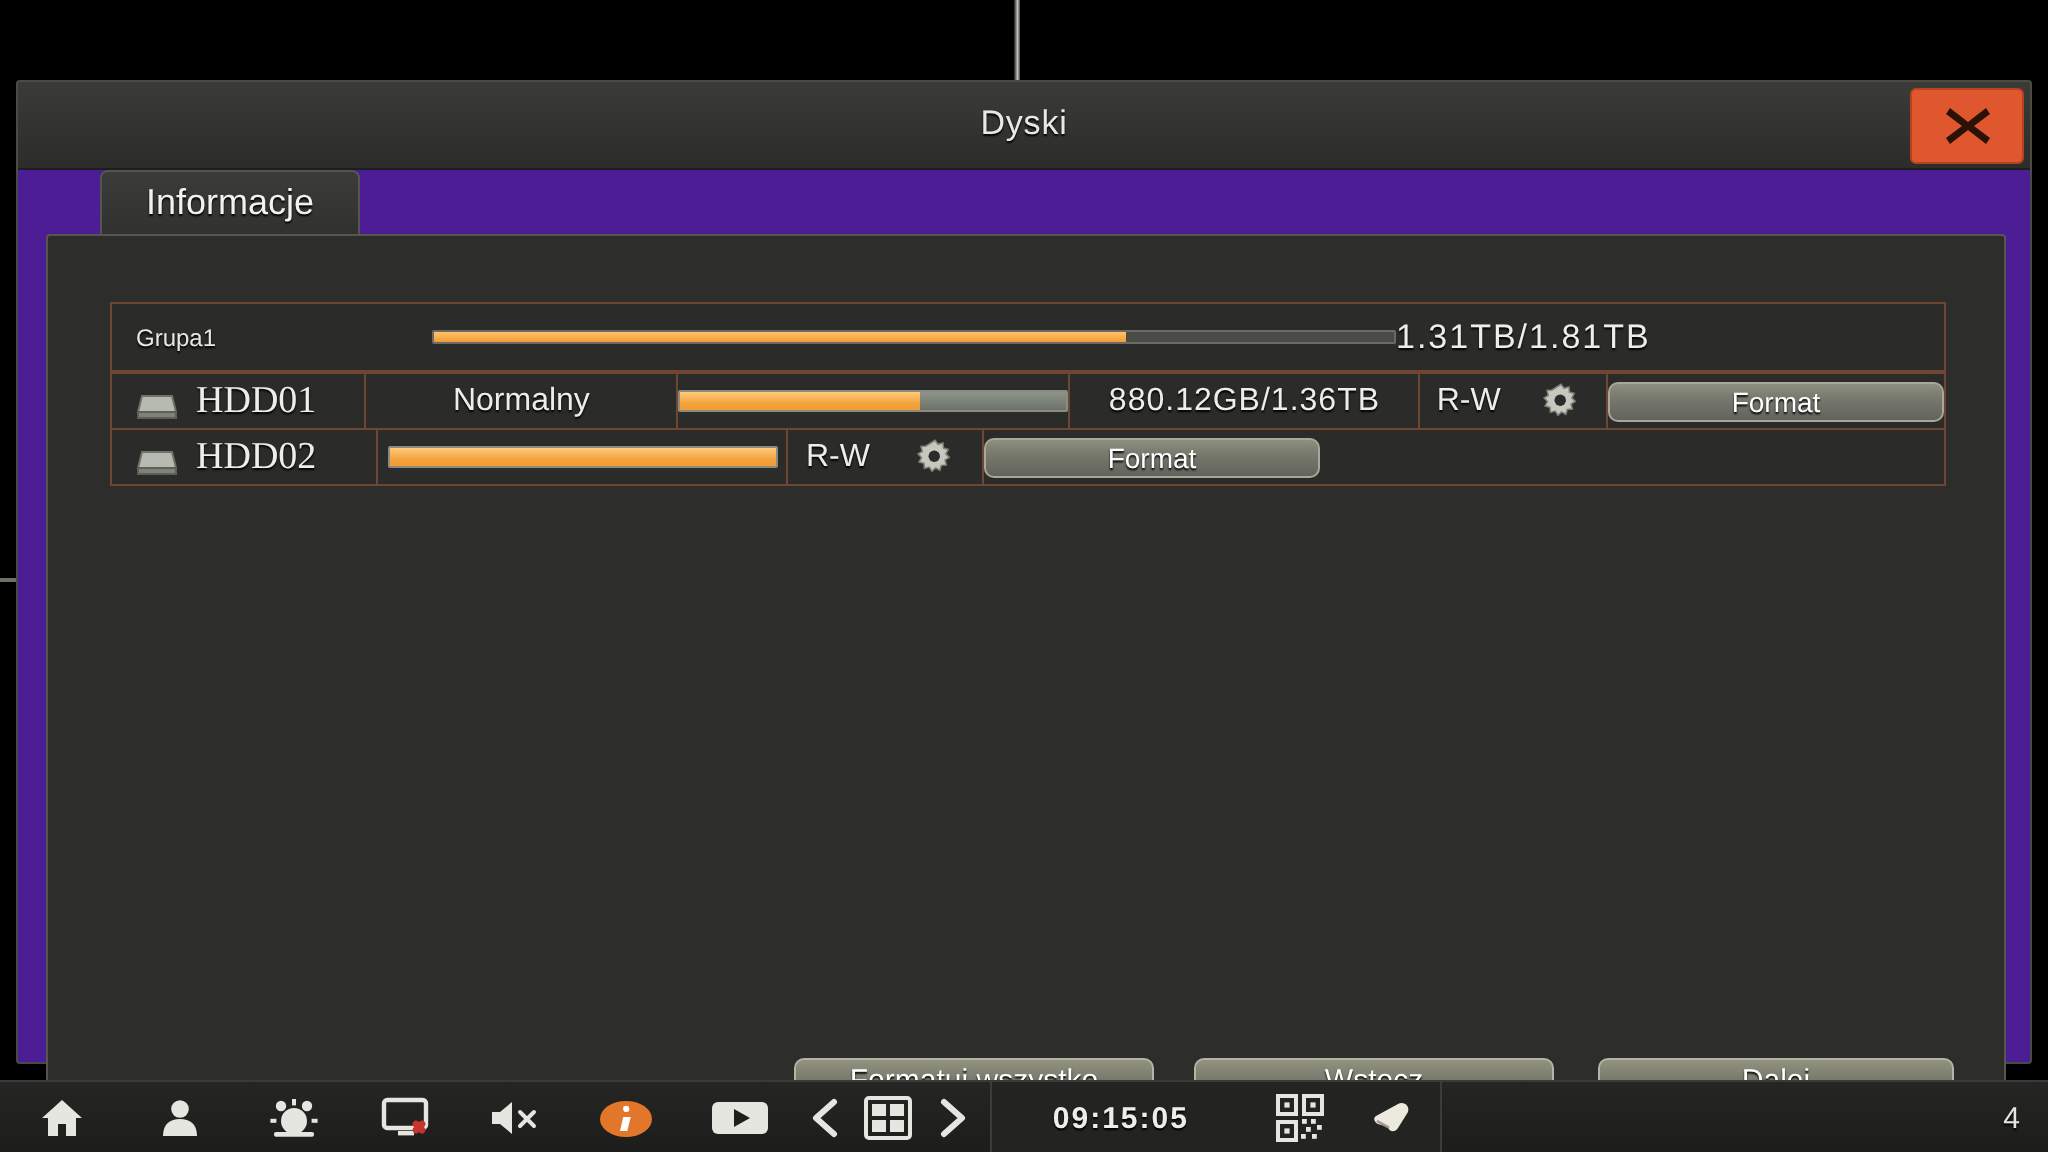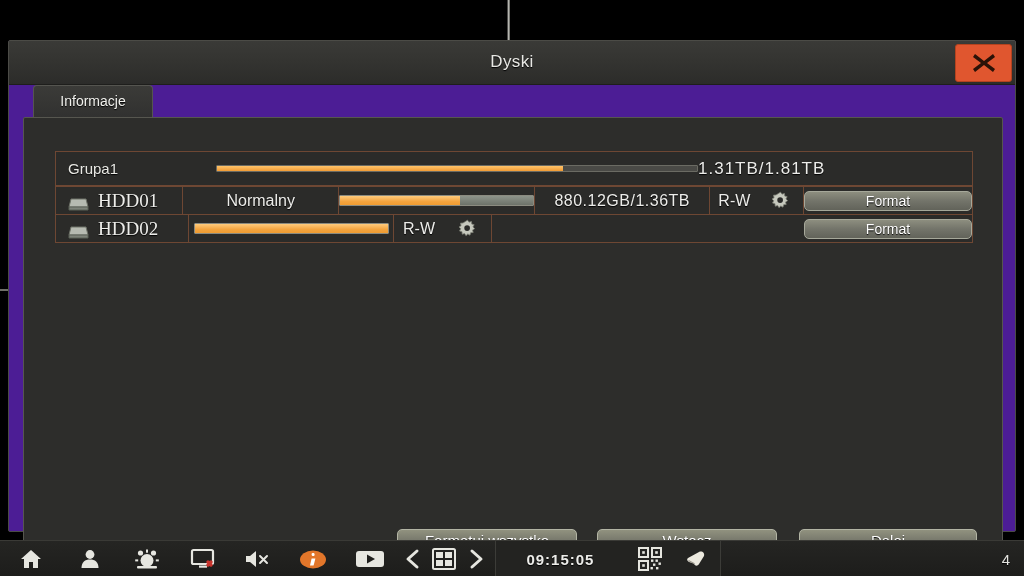--- a/index.html
+++ b/index.html
@@ -70,29 +70,29 @@
   #close-btn svg { display:block; }
 
   
   #tabstrip {
     position: absolute;
     left: 0; top: 44px;
     width: 100%; height: 32px;
   }
   .tab {
     position: absolute;
-    left: 24px; top: 0px;
+    left: 41px; top: 0px;
     min-width: 120px; height: 32px;
     padding: 0 22px;
     background: linear-gradient(to bottom,#3b3b38,#313130);
     border: 1px solid #555550;
     border-bottom: none;
     border-radius: 4px 4px 0 0;
     color: #f2f2ee;
-    font-size: 14px;
+    font-size: 18px;
     line-height: 31px;
     text-align: center;
     text-shadow: 0 1px 1px #000;
     cursor: pointer;
   }
 
   
   #panel {
     position: absolute;
     left: 14px; top: 76px;
@@ -113,21 +113,21 @@
   .group-row {
     position: relative;
     height: 34px;
     border-bottom: 1px solid #6e4733;
     display: flex; align-items: center;
   }
   .group-name {
     width: 160px;
     padding-left: 12px;
     color: #e9e9e4;
-    font-size: 15px;
+    font-size: 12px;
     text-shadow: 0 1px 1px #000;
   }
   .group-bar {
     position: relative;
     width: 482px;
     height: 7px;
     background: #4a4a46;
     border: 1px solid #6b6b63;
     border-radius: 1px;
     overflow: hidden;
@@ -158,21 +158,21 @@
     border-right: 1px solid #6e4733;
     color: #ededea;
     text-shadow: 0 1px 1px #000;
   }
   .c-name   { width: 133px; padding-left: 12px; gap: 9px; font-size: 19px; font-family: Liberation Serif, serif; }
   .c-status { width: 163px; justify-content: center; font-size: 16px; }
   .c-bar    { width: 205px; justify-content: center; }
   .c-cap    { width: 184px; justify-content: center; font-size: 16px; letter-spacing: .5px; }
   .c-rw     { width: 50px;  justify-content: center; font-size: 16px; border-right: none; }
   .c-gear   { width: 48px;  justify-content: center; }
-  .c-fmt    { flex: 1; justify-content: flex-end; border-right: none; }
+  .c-fmt    { flex: 1; justify-content: flex-start; border-right: none; }
 
   .hdd-icon { width: 21px; height: 13px; position: relative; flex: none; }
 
   .usage-bar {
     position: relative;
     width: 195px; height: 11px;
     background: #2f332f;
     border: 1px solid #8b8b80;
     border-radius: 1px;
     overflow: hidden;

